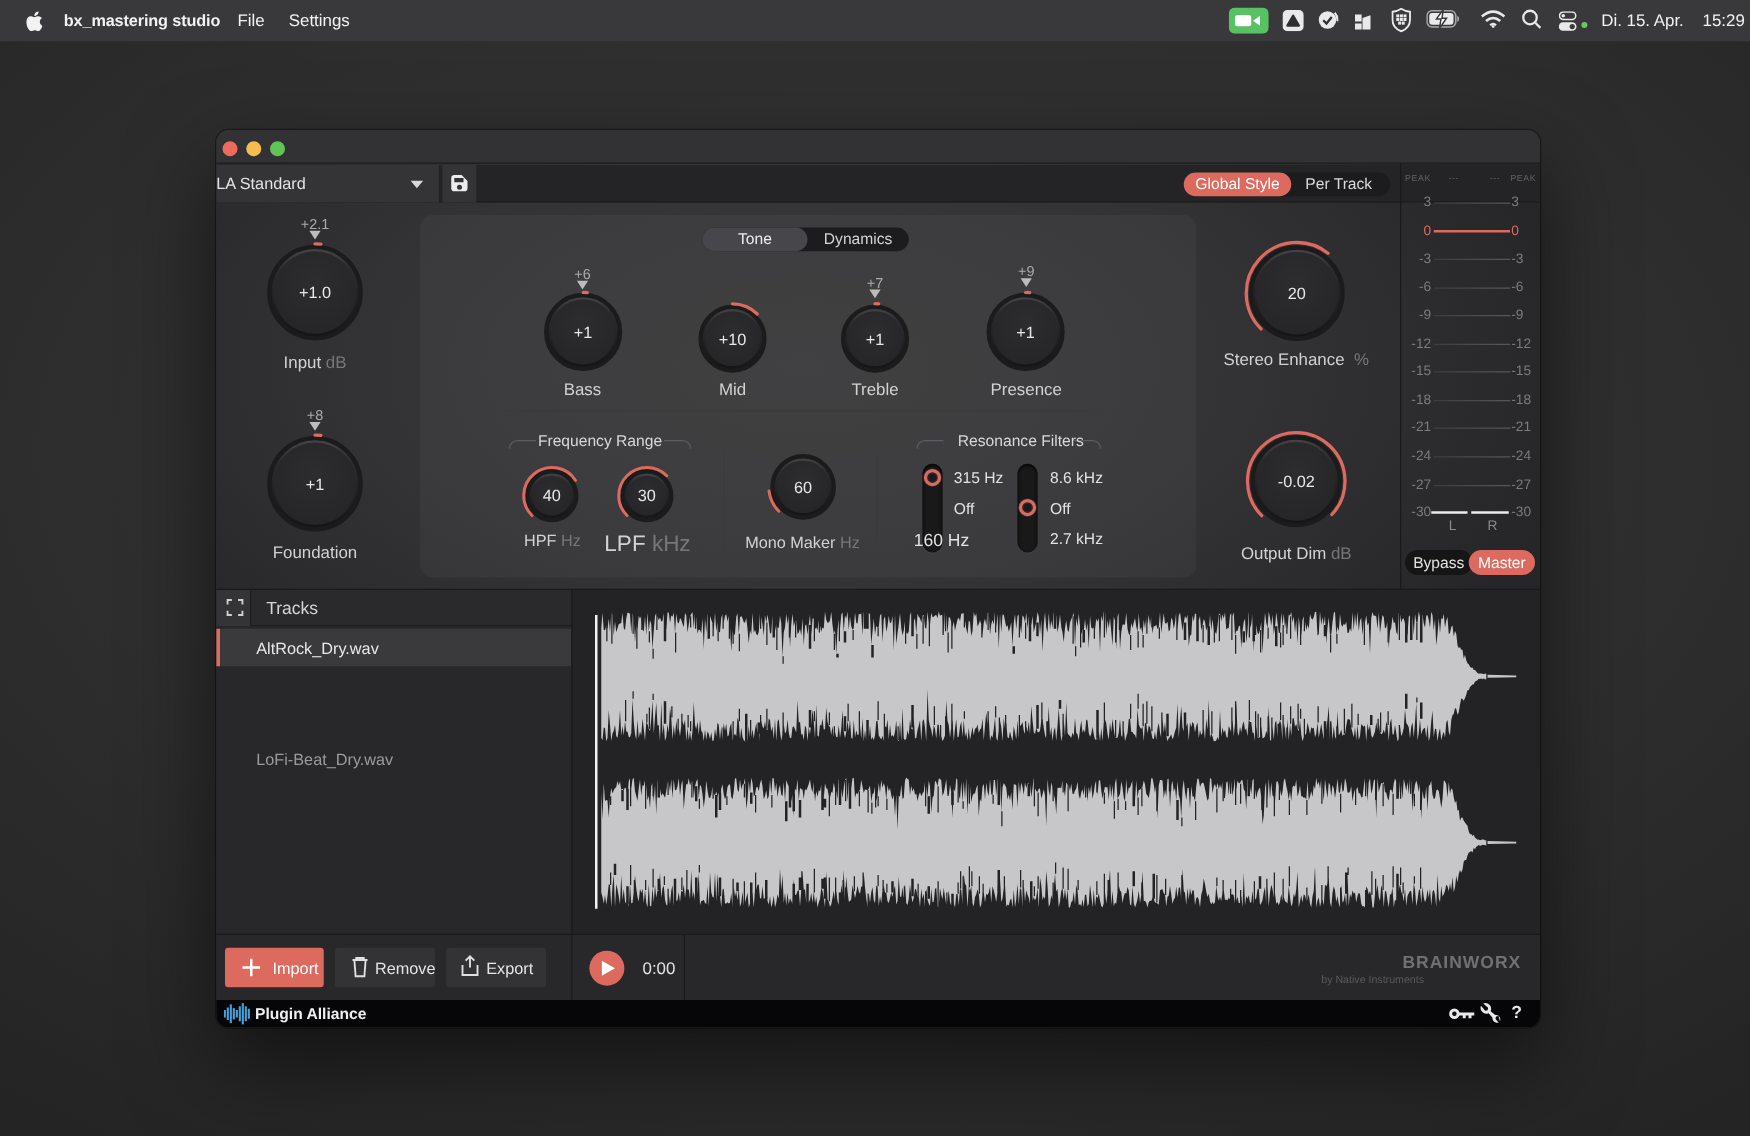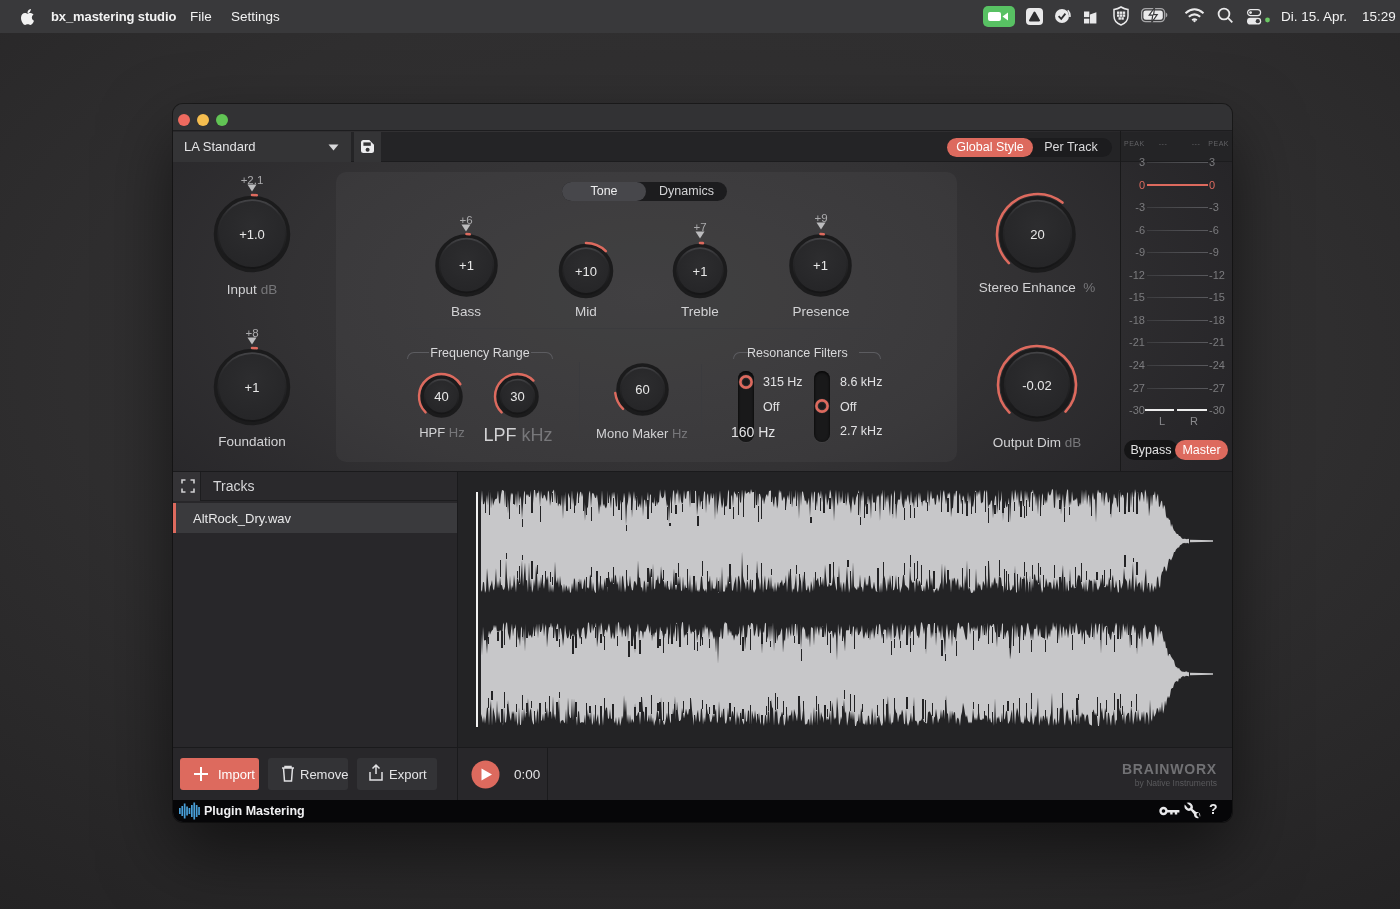--- a/index.html
+++ b/index.html
@@ -5,21 +5,21 @@
 .abs{position:absolute}
 #desk{position:absolute;inset:0;background:radial-gradient(ellipse 1150px 700px at 50% 40%,#343334 0%,#2f2e2f 55%,#242324 100%)}
 #menubar{position:absolute;left:0;top:0;width:1400px;height:33px;background:#39393b;color:#f2f2f2;font-size:13.5px}
 #menubar .it{position:absolute;top:9px}
 #win{position:absolute;left:173px;top:104px;width:1059px;height:718px;background:radial-gradient(ellipse 640px 340px at 470px 190px,#3b3a3c 0%,#333234 55%,#262528 100%);border-radius:10px;box-shadow:0 30px 70px rgba(0,0,0,0.55), 0 0 0 1px rgba(0,0,0,0.4);overflow:hidden}
 .mval{font-size:11.5px;color:#ababad;text-align:center}
 .klab{font-size:13.5px;color:#d2d2d4;text-align:center;white-space:nowrap}
 .klab .u{color:#77777a}
 .mpeak{font-size:7px;color:#626265;letter-spacing:0.5px}
 .mnum{font-size:11px;color:#7b7b7e}
-.trk{position:absolute;left:4px;width:284px;height:29.5px;color:#9b9b9d;font-size:13px;line-height:29.5px;padding-left:16px}
+.trk{position:absolute;left:16px;width:284px;height:29.5px;color:#9b9b9d;font-size:13px;line-height:29.5px;padding-left:16px}
 </style></head><body>
 <div id="desk"></div>
 <div id="menubar">
 <svg class="abs" style="left:21px;top:9px" width="13" height="16" viewBox="0 0 814 1000">
       <path fill="#f2f2f2" d="M788 341c-6 4-109 62-109 190 0 148 130 200 134 201-1 3-21 71-69 141-43 61-88 123-156 123s-86-40-165-40c-77 0-104 41-167 41s-107-57-157-127C41 786 0 661 0 543c0-190 123-290 245-290 64 0 118 42 159 42 39 0 99-45 172-45 28 0 127 3 212 91zM563 166c32-38 55-91 55-144 0-7-1-15-2-21-52 2-115 35-152 79-30 34-58 87-58 141 0 8 2 16 2 19 3 1 9 2 14 2 47 0 106-31 141-76z"></path>
     </svg>
 <span class="it" style="left:51px;font-weight:bold;font-size:13px;letter-spacing:-0.1px">bx_mastering studio</span>
 <span class="it" style="left:190px">File</span>
 <span class="it" style="left:231px">Settings</span>
 <span class="it" style="left:1281px;font-size:13.5px">Di. 15. Apr.&nbsp;&nbsp;&nbsp;&nbsp;15:29</span>
@@ -76,21 +76,21 @@
 <circle cx="3.6" cy="3.6" r="1.4" fill="#e9e9ea"></circle>
 <rect x="0" y="8.8" width="14.2" height="6.8" rx="3.4" fill="#e9e9ea"></rect>
 <circle cx="10.8" cy="12.2" r="2.1" fill="#3a3a3c"></circle>
 <circle cx="20.5" cy="11" r="2.4" fill="#6bc764"></circle>
     </svg>
   </div>
 <div id="win">
     <div class="abs" style="left:0;top:0;width:1059px;height:27px;background:#323234;border-bottom:1px solid #1d1d1f"></div>
 <div class="abs" style="left:5px;top:7.5px"><span style="display:inline-block;width:12px;height:12px;border-radius:6px;background:#ee6a5f;margin-right:7px"></span><span style="display:inline-block;width:12px;height:12px;border-radius:6px;background:#f5bd4f;margin-right:7px"></span><span style="display:inline-block;width:12px;height:12px;border-radius:6px;background:#61c454"></span></div>
     <div class="abs" style="left:0;top:28px;width:1059px;height:30px;background:#242426;border-bottom:1px solid #1c1c1e"></div>
-<div class="abs" style="left:0;top:28px;width:178px;height:30px;background:#343436;color:#e4e4e6;font-size:13px;line-height:30px;padding-left:11px">LA Standard<svg class="abs" style="right:12px;top:12px" width="11" height="7">
+<div class="abs" style="left:0;top:28px;width:178px;height:30px;background:#343436;color:#e4e4e6;font-size:13px;line-height:30px;">LA Standard<svg class="abs" style="right:12px;top:12px" width="11" height="7">
         <path d="M0.5 0.5 L10.5 0.5 L5.5 6.5 Z" fill="#d8d8da"></path>
       </svg></div>
 <div class="abs" style="left:181px;top:28px;width:27px;height:30px;background:#343436">
 <svg class="abs" style="left:6px;top:7px" width="15" height="15">
         <path d="M1 3.5 Q1 1 3.5 1 L9.3 1 L14 5.7 L14 11.5 Q14 14 11.5 14 L3.5 14 Q1 14 1 11.5 Z" fill="#ececee"></path>
         <rect x="3.4" y="3.4" width="7.4" height="3.4" fill="#343436"></rect>
         <circle cx="7.6" cy="10.7" r="2" fill="#343436"></circle>
       </svg>
     </div>
 <div class="abs" style="left:774px;top:34px;width:165px;height:19px;background:#1c1c1e;border-radius:9.5px"></div>
@@ -292,21 +292,21 @@
       </defs>
 <circle cx="31.5" cy="31.5" r="24.5" fill="url(#kb470_286)" stroke="#1b1b1c" stroke-width="3.5"></circle>
 <circle cx="31.5" cy="31.5" r="21.0" fill="url(#kf470_286)"></circle>
 <path d="M 12.05 50.95 A 27.5 27.5 0 0 1 4.20 34.85" fill="none" stroke="#dd6a5e" stroke-width="2.4" stroke-linecap="round"></path>
 <text x="31.5" y="36.2" text-anchor="middle" font-family="Liberation Sans, sans-serif" font-size="13" fill="#e8e8e8">60</text>
 </svg>
     <div class="abs klab" style="left:404px;top:322px;width:130px;font-size:13px">Mono Maker <span class="u">Hz</span></div>
     <div class="abs" style="left:528px;top:260px;width:1px;height:74px;background:#3b3b3e"></div>
     <div class="abs" style="left:560px;top:248px;width:22px;height:7px;border-top:1px solid #5c5c60;border-left:1px solid #5c5c60;border-top-left-radius:7px"></div>
     <div class="abs" style="left:686px;top:248px;width:22px;height:7px;border-top:1px solid #5c5c60;border-right:1px solid #5c5c60;border-top-right-radius:7px"></div>
-    <div class="abs" style="left:574px;top:242px;width:120px;text-align:left;font-size:12.5px;color:#d8d8da">Resonance Filters</div>
+    <div class="abs" style="left:574px;top:242px;width:120px;text-align:right;font-size:12.5px;color:#d8d8da">Resonance Filters</div>
     <div class="abs" style="left:565px;top:267px;width:16px;height:71px;background:#19191a;border-radius:8px;box-shadow:inset 0 1px 3px #000, 0 1px 0 rgba(255,255,255,0.04)"></div>
     <svg class="abs" style="left:564px;top:269px" width="18" height="18">
       <circle cx="9" cy="9" r="7.5" fill="#2a2a2c"></circle>
       <circle cx="9" cy="9" r="5.6" fill="none" stroke="#dd6a5e" stroke-width="2.6"></circle>
       <circle cx="9" cy="9" r="3" fill="#1a1a1b"></circle>
     </svg>
     <div class="abs" style="left:641px;top:267px;width:16px;height:71px;background:#19191a;border-radius:8px;box-shadow:inset 0 1px 3px #000, 0 1px 0 rgba(255,255,255,0.04)"></div>
     <svg class="abs" style="left:640px;top:293px" width="18" height="18">
       <circle cx="9" cy="9" r="7.5" fill="#2a2a2c"></circle>
       <circle cx="9" cy="9" r="5.6" fill="none" stroke="#dd6a5e" stroke-width="2.6"></circle>
@@ -422,20 +422,21 @@
         <path d="M9.5 1 L13 1 L13 4.5"></path>
         <path d="M13 9.5 L13 13 L9.5 13"></path>
         <path d="M4.5 13 L1 13 L1 9.5"></path>
       </g>
     </svg>
 <div class="abs" style="left:27px;top:368px;width:1px;height:29px;background:#1d1d1f"></div>
 <div class="abs" style="left:40px;top:374px;font-size:14px;color:#d6d6d8">Tracks</div>
     <div class="abs" style="left:0;top:399px;width:284px;height:30px;background:#3a3a3d"></div>
     <div class="abs" style="left:0;top:399px;width:3px;height:30px;background:#dd6a5e"></div>
     <div class="trk" style="top:400px;color:#e8e8e9">AltRock_Dry.wav</div>
+    <div class="trk" style="top:489px">LoFi-Beat_Dry.wav</div>
     <div class="abs" style="left:284px;top:368px;width:1px;height:328px;background:#1a1a1c"></div>
     <div class="abs" style="left:0;top:643px;width:1059px;height:1px;background:#1a1a1c"></div>
     <svg class="abs" style="left:7px;top:654px" width="257" height="32">
 <rect x="0" y="0" width="79" height="32" rx="3" fill="#dd6a5e"></rect>
 <path d="M14 16 h14 M21 9 v14" stroke="#fff" stroke-width="2"></path>
 <text x="38" y="21" font-family="Liberation Sans, sans-serif" font-size="13" fill="#fff">Import</text>
 <rect x="88" y="0" width="80" height="32" rx="3" fill="#333336"></rect>
 <g stroke="#e0e0e2" stroke-width="1.5" fill="none">
         <path d="M102 10 h12 M105 10 v-1.6 h6 v1.6 M103.5 10 l1 13 h7 l1 -13"></path>
       </g>
@@ -446,36 +447,36 @@
       </g>
 <text x="209" y="21" font-family="Liberation Sans, sans-serif" font-size="13" fill="#e4e4e6">Export</text>
 </svg>
     <div class="abs" style="left:374px;top:644px;width:1px;height:52px;background:#1a1a1c"></div>
 <svg class="abs" style="left:298px;top:656px" width="29" height="29">
       <circle cx="14.5" cy="14.5" r="14" fill="#dd6a5e"></circle>
 <path d="M10.5 8.5 L21 14.5 L10.5 20.5 Z" fill="#fff"></path>
     </svg>
 <div class="abs" style="left:341px;top:663px;font-size:13.5px;color:#e2e2e4">0:00</div>
 <div class="abs" style="left:884px;top:657px;width:160px;text-align:right;font-size:14px;font-weight:bold;letter-spacing:0.8px;color:#717174">BRAINWORX</div>
-<div class="abs" style="left:884px;top:674px;width:160px;text-align:right;font-size:8.5px;color:#5a5a5d">by Native Instruments</div>
+<div class="abs" style="left:884px;top:674px;width:160px;text-align:left;font-size:8.5px;color:#5a5a5d">by Native Instruments</div>
     <div class="abs" style="left:0;top:696px;width:1059px;height:22px;background:#060608">
 <svg class="abs" style="left:6px;top:2px" width="24" height="18">
         <g fill="#49a0d9">
 <rect x="0" y="6" width="1.7" height="6"></rect>
           <rect x="2.4" y="4" width="1.7" height="10"></rect>
           <rect x="4.8" y="1.5" width="1.7" height="15"></rect>
           <rect x="7.2" y="4.5" width="1.7" height="9"></rect>
           <rect x="9.6" y="6" width="1.7" height="6"></rect>
           <rect x="12" y="3" width="1.7" height="12"></rect>
           <rect x="14.4" y="0.5" width="1.7" height="17"></rect>
           <rect x="16.8" y="3" width="1.7" height="12"></rect>
           <rect x="19.2" y="5" width="1.7" height="8"></rect>
         </g>
       </svg>
-<div class="abs" style="left:31px;top:4px;font-size:12.5px;font-weight:bold;color:#f0f0f2">Plugin Mastering</div>
+<div class="abs" style="left:31px;top:4px;font-size:12.5px;font-weight:bold;color:#f0f0f2">Plugin Alliance</div>
 <svg class="abs" style="left:986px;top:5px" width="21" height="12">
         <circle cx="4.5" cy="6" r="3" fill="none" stroke="#e8e8ea" stroke-width="2.4"></circle>
         <path d="M7.8 5 h12.6 v2.4 h-2.2 v2.2 h-2.4 v-2.2 h-2.2 v2.2 h-2.4 v-2.2 h-3.4 Z" fill="#e8e8ea"></path>
       </svg>
 <svg class="abs" style="left:1011px;top:2px" width="17" height="17">
         <path d="M2.6 0.8 L6.5 4.1 L6.1 6.1 L4.1 6.5 L0.8 2.6 A4.6 4.6 0 0 0 6.9 8.5 L10 12.2 A3.6 3.6 0 0 0 14.9 16 L12.4 13.2 L12.8 11.2 L14.8 10.8 L16 14.9 A3.6 3.6 0 0 0 12.2 10 L8.5 6.9 A4.6 4.6 0 0 0 2.6 0.8 Z" fill="#e8e8ea"></path>
       </svg>
 <div class="abs" style="left:1036px;top:1px;font-size:14px;font-weight:bold;color:#e8e8ea">?</div>
 </div>
   </div>

